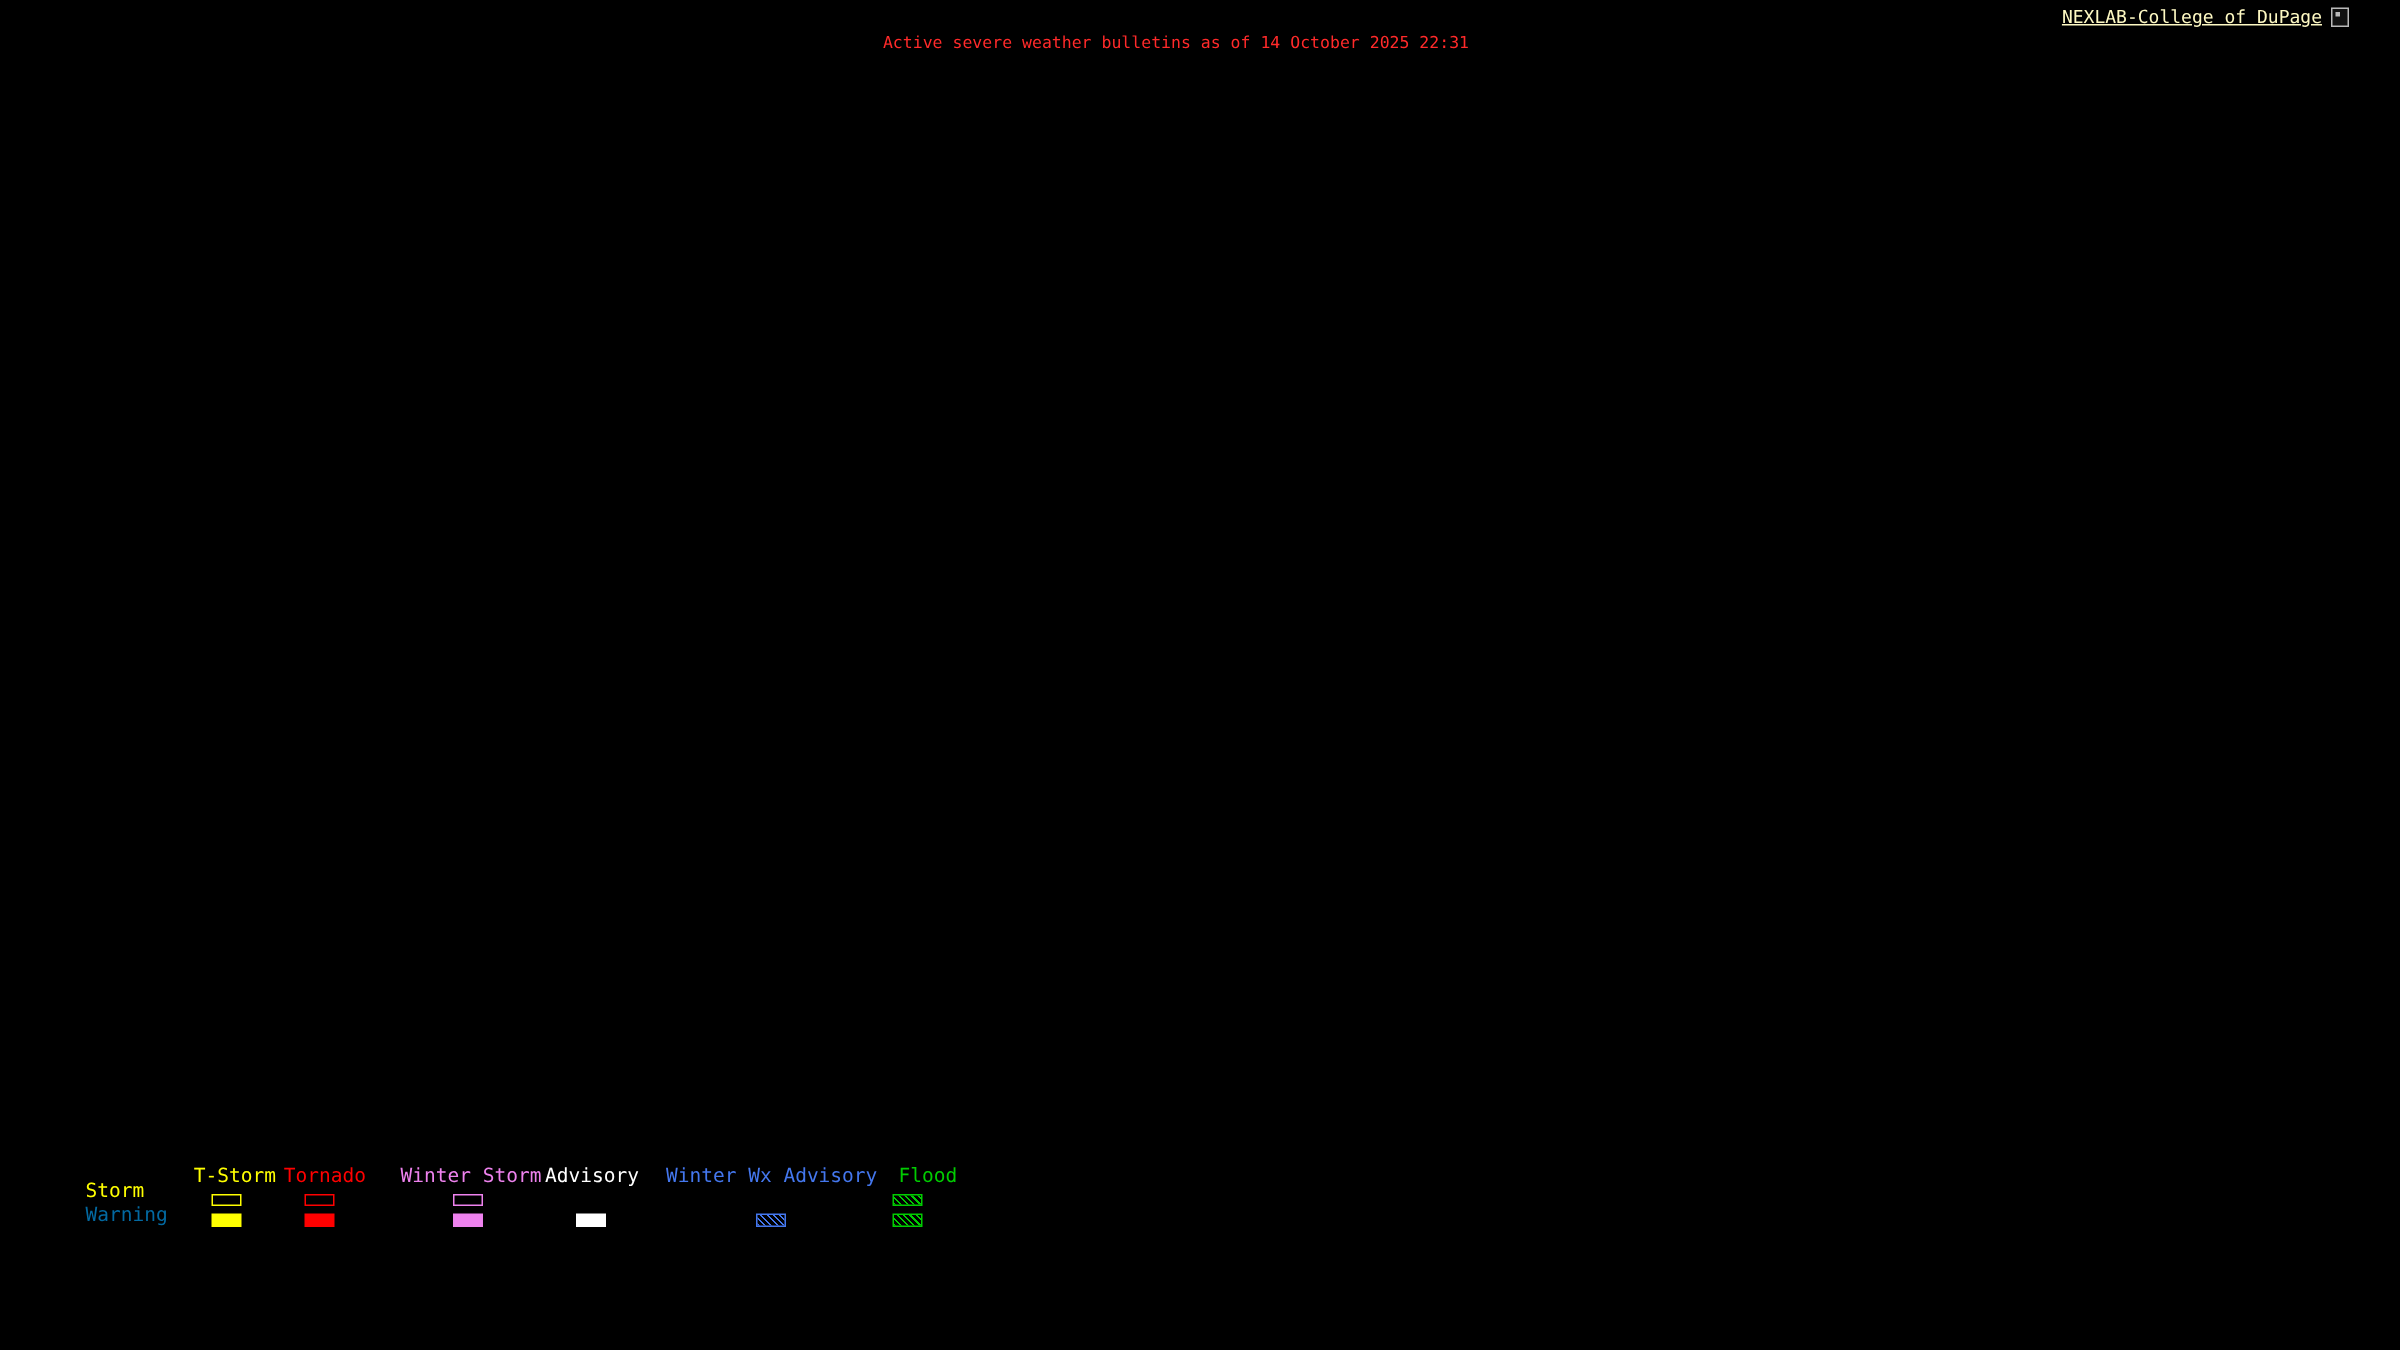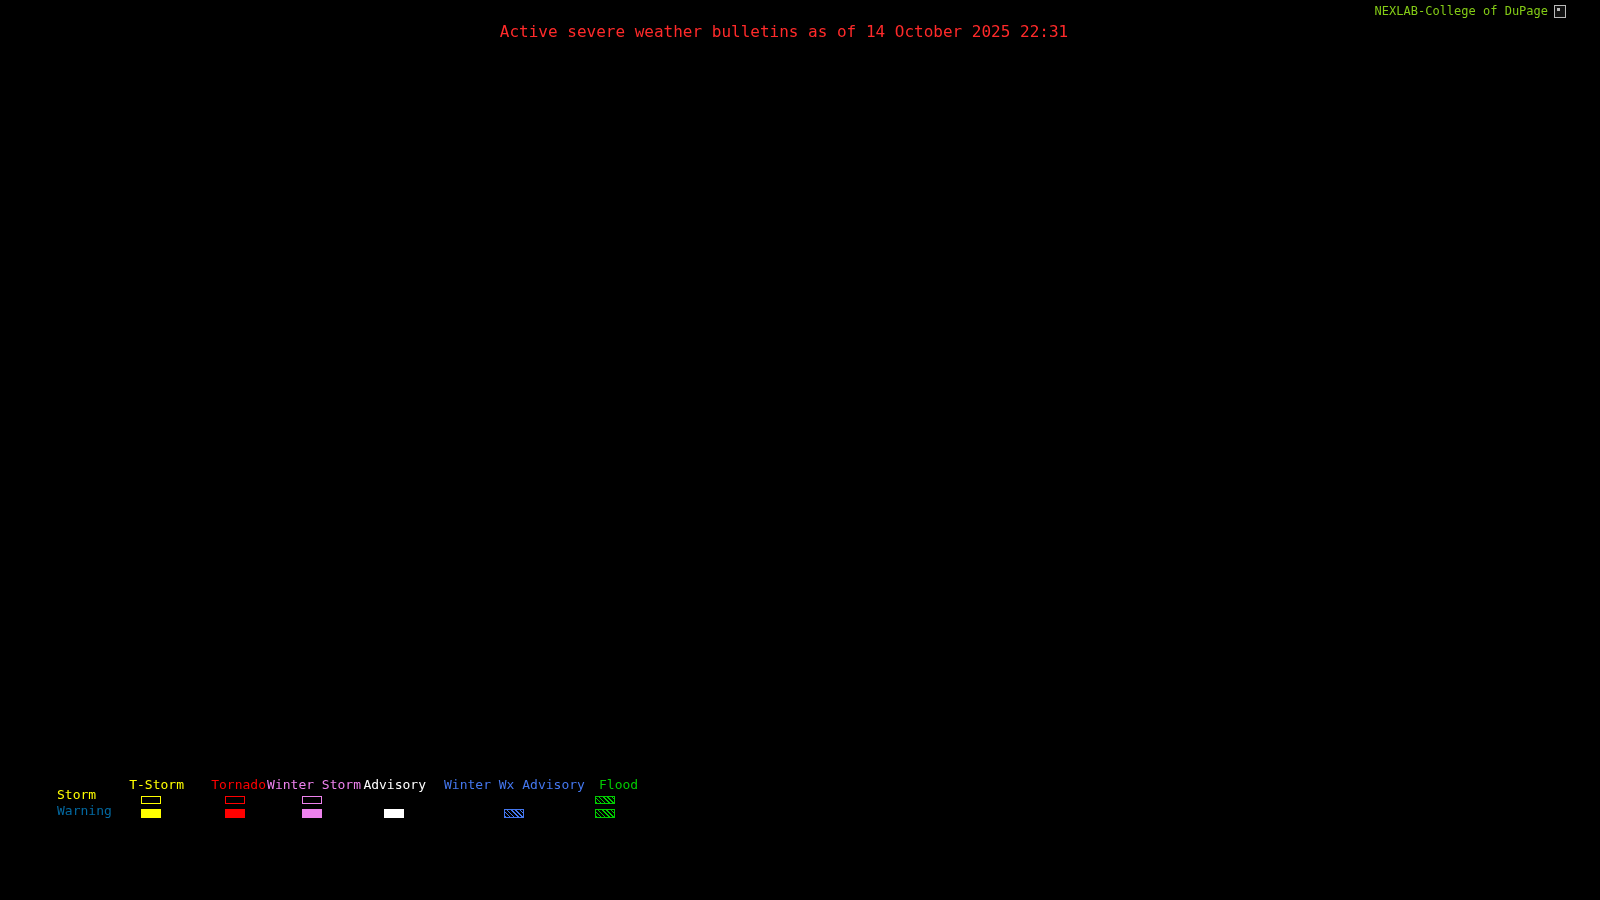--- a/index.html
+++ b/index.html
@@ -5,21 +5,21 @@
   html,body{margin:0;padding:0;}
   body{
     width:1600px;height:900px;
     background:#000;
     position:relative;
     font-family:"DejaVu Sans Mono", monospace;
     overflow:hidden;
   }
   .title{
     position:absolute;top:22px;left:0;width:1568px;
-    text-align:center;font-size:16px;white-space:nowrap;
+    text-align:center;font-size:11px;white-space:nowrap;
   }
   .site{
     position:absolute;top:4px;right:34px;
     display:flex;align-items:center;gap:6px;font-size:12px;
   }
   .logo{
     width:12px;height:13px;border:1px solid #b9b9b9;
     position:relative;box-sizing:border-box;background:#111;
   }
   .logo:after{
@@ -41,34 +41,34 @@
   .box[data-style="none"]{visibility:hidden;}
 </style>
 </head>
 <body>
 
 <div style="position:absolute;left:0;top:0;width:1600px;height:900px;background:#000;"></div>
 
 <div class="title" style="color: rgb(255, 42, 42);">Active severe weather bulletins as of 14 October 2025 22:31</div>
 
 <div class="site">
-  <span style="color: #84cc16;">NEXLAB-College of DuPage</span>
+  <span style="color: #fef9c3; text-decoration: underline;">NEXLAB-College of DuPage</span>
   <span class="logo"></span>
 </div>
 
 <div class="rowlabel" style="top: 787px; color: rgb(255, 255, 0);">Storm</div>
 <div class="rowlabel" style="top: 803px; color: #0369a1;">Warning</div>
 
 <div class="col" style="left:118px;width:66px">
   <div class="col-label" style="color: rgb(255, 255, 0);">T-Storm</div>
   <div class="box watch" data-style="outline" style="--c: #ffff00;"></div>
   <div class="box warn" data-style="filled" style="--c: #ffff00;"></div>
 </div>
 
-<div class="col" style="left:204px;width:62px">
+<div class="col" style="left:182px;width:62px">
   <div class="col-label" style="color: rgb(255, 0, 0);">Tornado</div>
   <div class="box watch" data-style="outline" style="--c: #ff0000;"></div>
   <div class="box warn" data-style="filled" style="--c: #ff0000;"></div>
 </div>
 
 <div class="col" style="left:263px;width:98px">
   <div class="col-label" style="color: rgb(238, 130, 238);">Winter Storm</div>
   <div class="box watch" data-style="outline" style="--c: #ee82ee;"></div>
   <div class="box warn" data-style="filled" style="--c: #ee82ee;"></div>
 </div>

